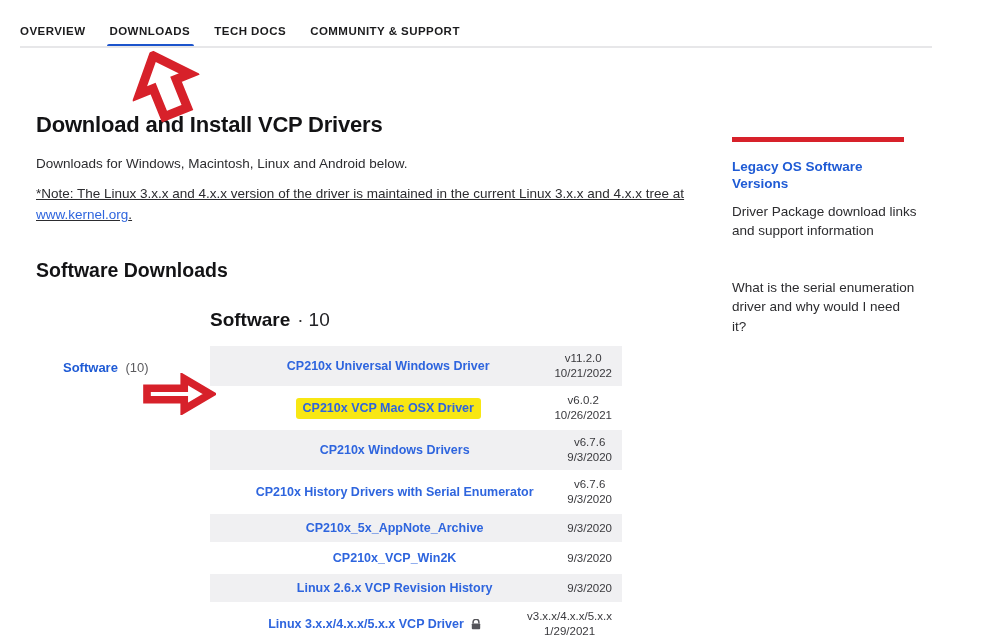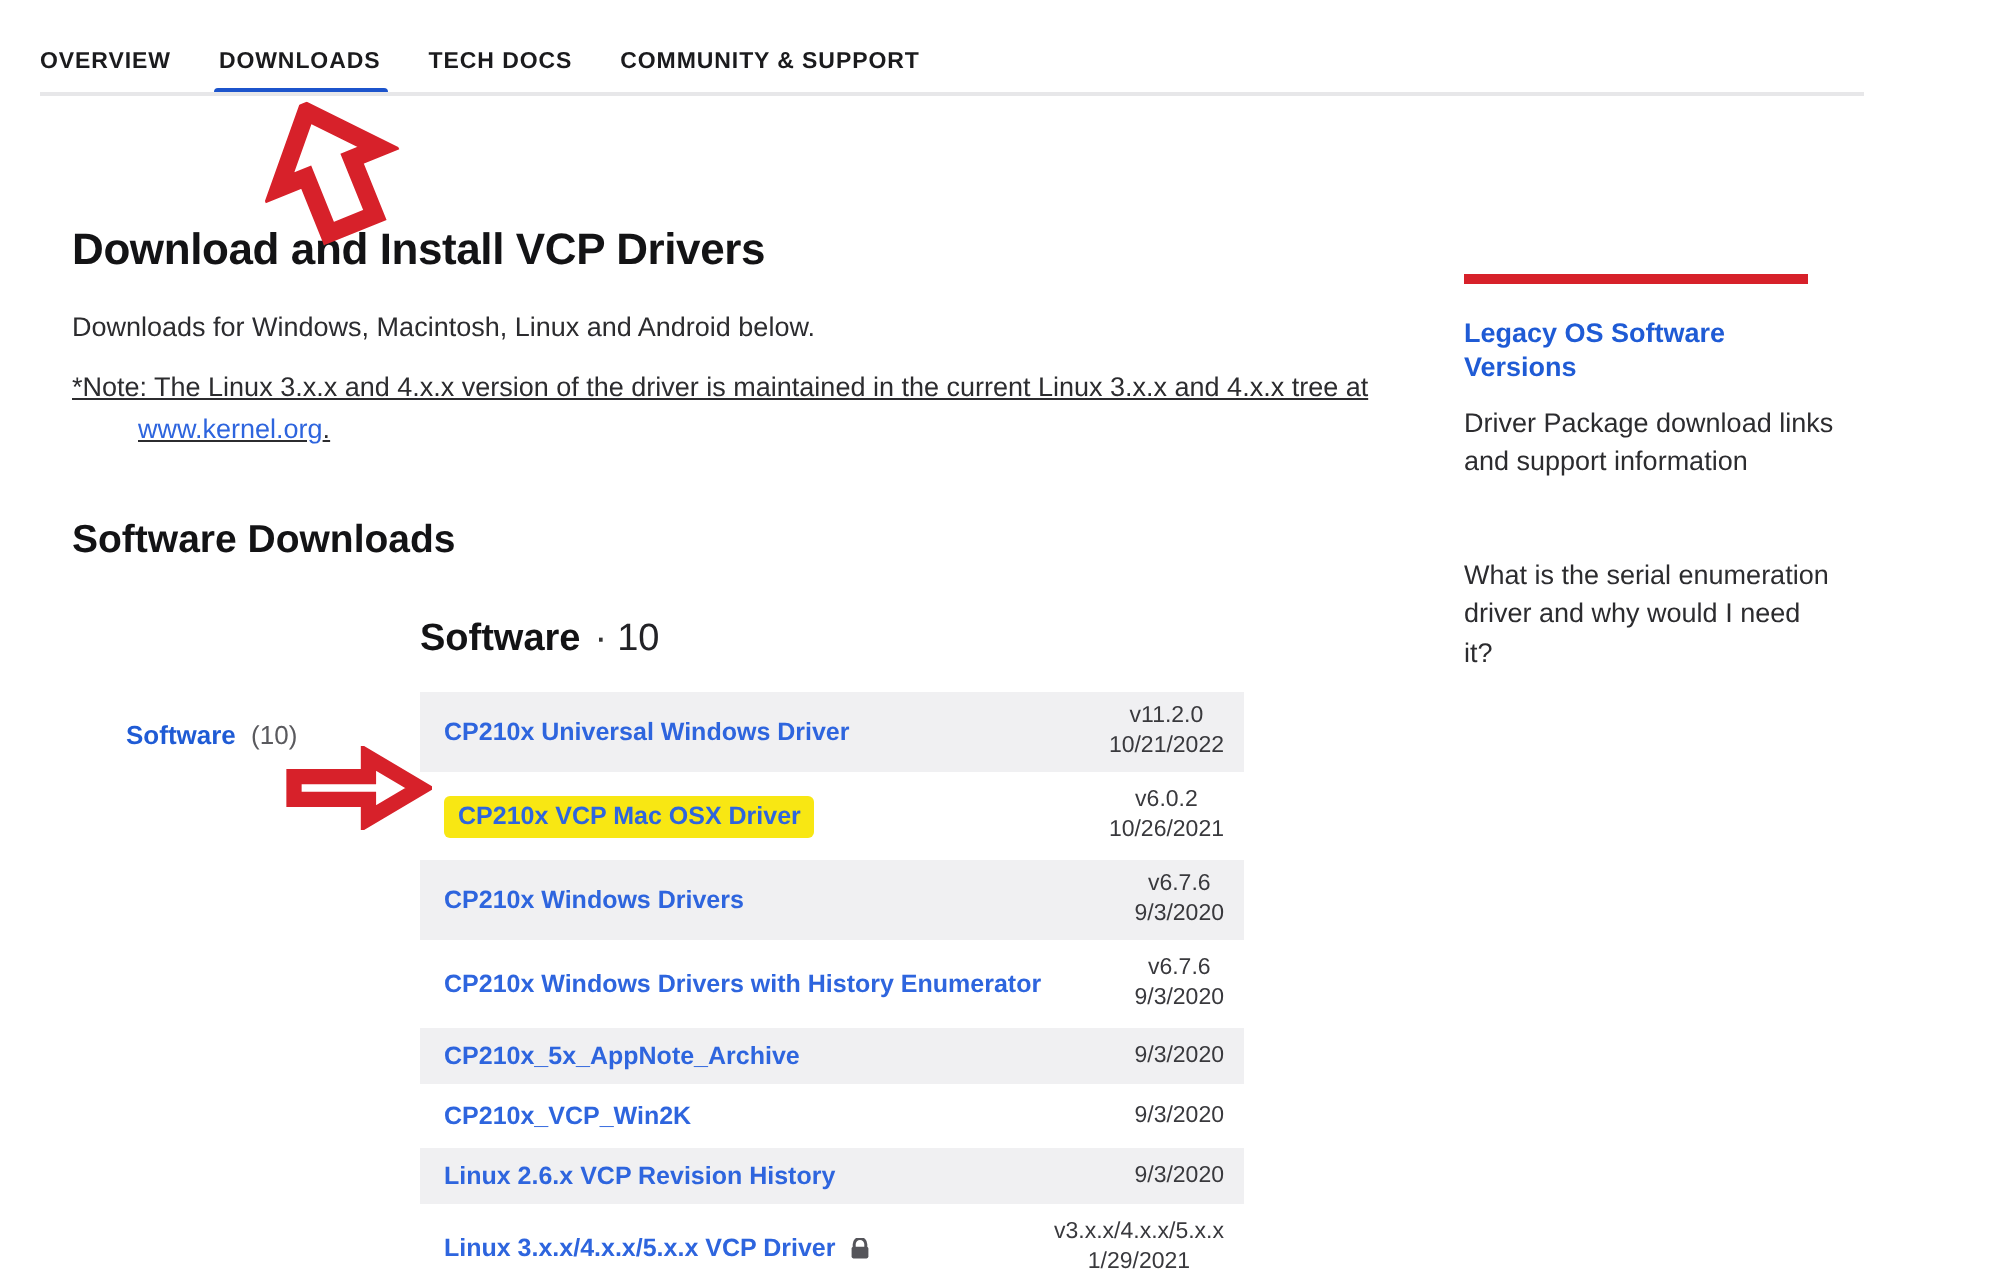--- a/index.html
+++ b/index.html
@@ -25,36 +25,36 @@
   .nav-rule{position:absolute;left:20px;top:46px;width:912px;height:2px;background:var(--rule-gray);}
 
   
   .arrow-up{position:absolute;left:129px;top:49px;transform:rotate(-22deg);z-index:6;}
   .arrow-right{position:absolute;left:141px;top:373px;z-index:6;}
 
   
   .h1{position:absolute;left:36px;top:112px;font-size:22px;font-weight:700;color:#131315;letter-spacing:-.2px;}
   .intro{position:absolute;left:36px;top:156px;font-size:13.5px;color:var(--text-body);}
   .note{position:absolute;left:36px;top:183px;width:680px;font-size:13.5px;color:var(--text-body);line-height:21px;text-decoration:underline;}
-  .note a{color:var(--link-blue);text-decoration:none;margin-left:33px;}
+  .note a{color:var(--link-blue);text-decoration:none;}
   .h2{position:absolute;left:36px;top:259px;font-size:19.5px;font-weight:700;color:#131315;text-align:center;}
 
   
   .filter{position:absolute;left:63px;top:312px;font-size:13px;margin-top:48px;}
   .filter a{color:var(--aside-link-blue);font-weight:700;text-decoration:none;}
   .filter .count{color:#5a5a5e;margin-left:4px;}
 
   
   .list-wrap{position:absolute;left:210px;top:309px;width:412px;}
   .list-heading{font-size:19px;color:#222226;margin-bottom:15px;}
   .list-heading .t{font-weight:700;color:#131315;}
   .list-heading .sep{font-weight:400;color:#333;margin:0 5px 0 7px;}
   .row{display:flex;justify-content:space-between;align-items:center;min-height:28px;padding:2px 10px 2px 12px;margin-bottom:2px;}
   .row.gray{background:var(--row-bg);}
-  .row-left{display:flex;align-items:center;gap:7px;flex:1;min-width:0;}
+  .row-left{display:flex;align-items:center;gap:7px;flex:1;min-width:0;justify-content:center;}
   .row-title{font-size:12.5px;font-weight:700;color:var(--link-blue);text-decoration:none;line-height:16px;}
   .row-title.hl{background:var(--highlight-yellow);padding:2px 7px 3px;border-radius:3px;}
   .meta{text-align:center;font-size:11.5px;color:var(--meta-text);line-height:15px;padding:3px 0;white-space:nowrap;}
 
   
   .aside{position:absolute;left:732px;top:137px;width:186px;}
   .red-bar{width:172px;height:5px;background:var(--red);}
   .aside-link{display:block;margin-top:17px;font-size:13.5px;font-weight:700;line-height:1.25;color:var(--aside-link-blue);text-decoration:none;}
   .aside-desc{margin-top:9px;font-size:13.5px;line-height:1.45;color:var(--text-body);}
   .aside-group2{margin-top:37px;}
@@ -128,21 +128,21 @@
 
     </div>
     <div class="meta">
       <div>v6.7.6</div>
       <div>9/3/2020</div>
     </div>
   </div>
 
   <div class="row">
     <div class="row-left">
-      <a href="#" class="row-title">CP210x Windows Drivers with History Enumerator</a>
+      <a href="#" class="row-title">CP210x History Drivers with Serial Enumerator</a>
 
     </div>
     <div class="meta">
       <div>v6.7.6</div>
       <div>9/3/2020</div>
     </div>
   </div>
 
   <div class="row gray">
     <div class="row-left">

